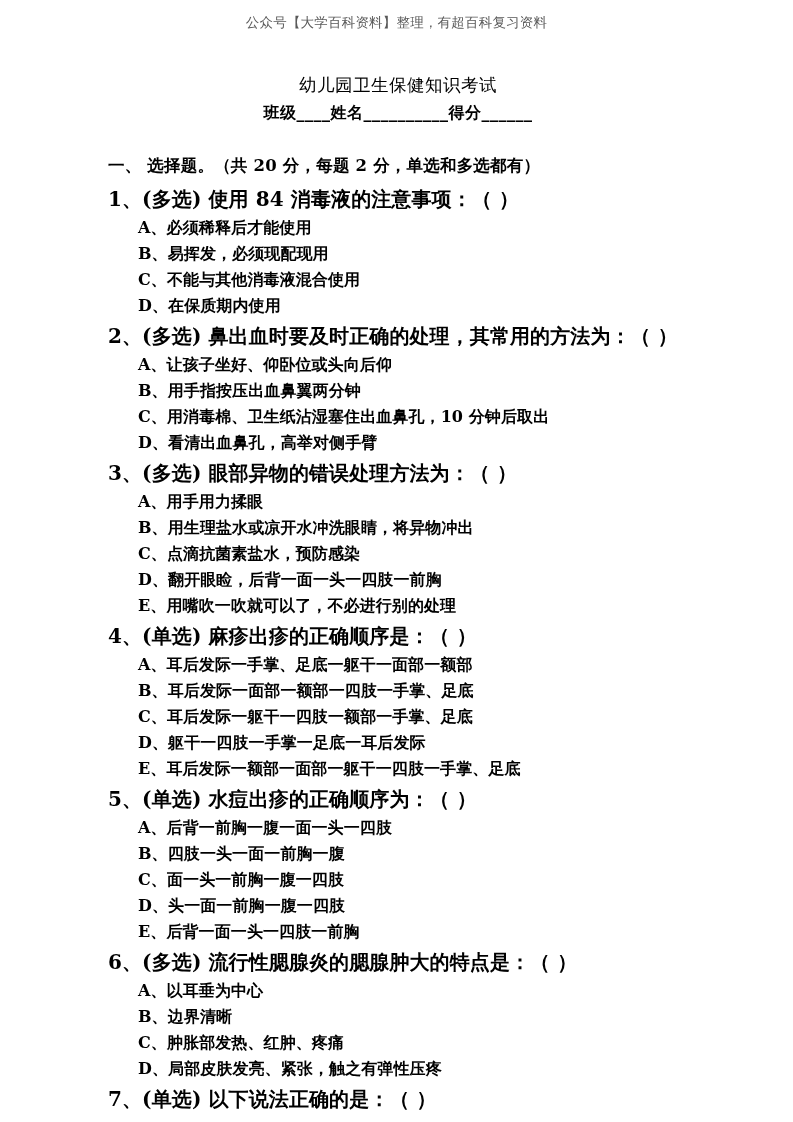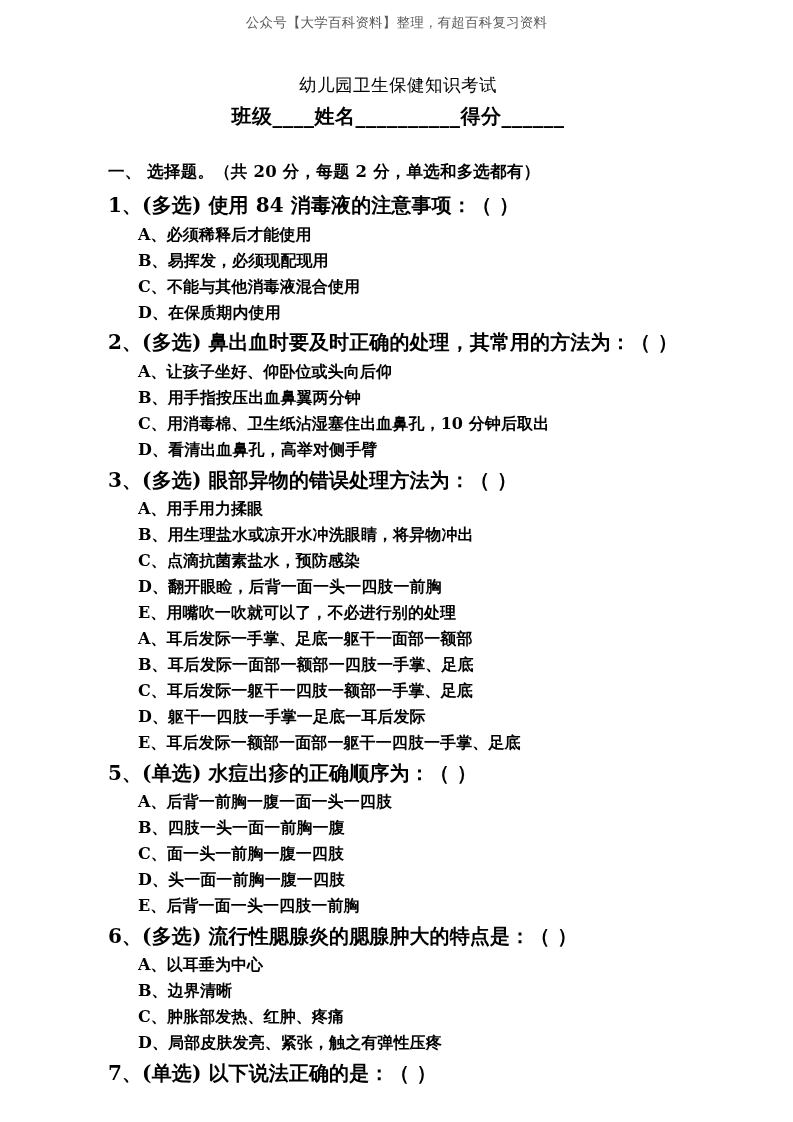--- a/index.html
+++ b/index.html
@@ -41,21 +41,21 @@
   .doc-title {
     text-align: center;
     font-size: 17.5px;
     font-weight: normal;
     letter-spacing: 0.5px;
     margin: 0 0 2px 0;
     line-height: 1.5;
   }
   .doc-subtitle {
     text-align: center;
-    font-size: 20px;
+    font-size: 16px;
     font-weight: bold;
     letter-spacing: 0.5px;
     margin: 0 0 26px 0;
     line-height: 1.6;
   }
   .section-heading {
     font-size: 16.5px;
     font-weight: bold;
     margin: 0 0 4px 0;
     line-height: 1.65;
@@ -112,20 +112,21 @@
     <div class="question-block">
       <div class="q-stem">3、(多选) 眼部异物的错误处理方法为：（          ）</div>
       <div class="q-option">A、用手用力揉眼</div>
       <div class="q-option">B、用生理盐水或凉开水冲洗眼睛，将异物冲出</div>
       <div class="q-option">C、点滴抗菌素盐水，预防感染</div>
       <div class="q-option">D、翻开眼睑，后背一面一头一四肢一前胸</div>
       <div class="q-option">E、用嘴吹一吹就可以了，不必进行别的处理</div>
     </div>
 
     <div class="question-block">
+      <div class="q-stem">4、(单选) 麻疹出疹的正确顺序是：（          ）</div>
       <div class="q-option">A、耳后发际一手掌、足底一躯干一面部一额部</div>
       <div class="q-option">B、耳后发际一面部一额部一四肢一手掌、足底</div>
       <div class="q-option">C、耳后发际一躯干一四肢一额部一手掌、足底</div>
       <div class="q-option">D、躯干一四肢一手掌一足底一耳后发际</div>
       <div class="q-option">E、耳后发际一额部一面部一躯干一四肢一手掌、足底</div>
     </div>
 
     <div class="question-block">
       <div class="q-stem">5、(单选) 水痘出疹的正确顺序为：（     ）</div>
       <div class="q-option">A、后背一前胸一腹一面一头一四肢</div>

